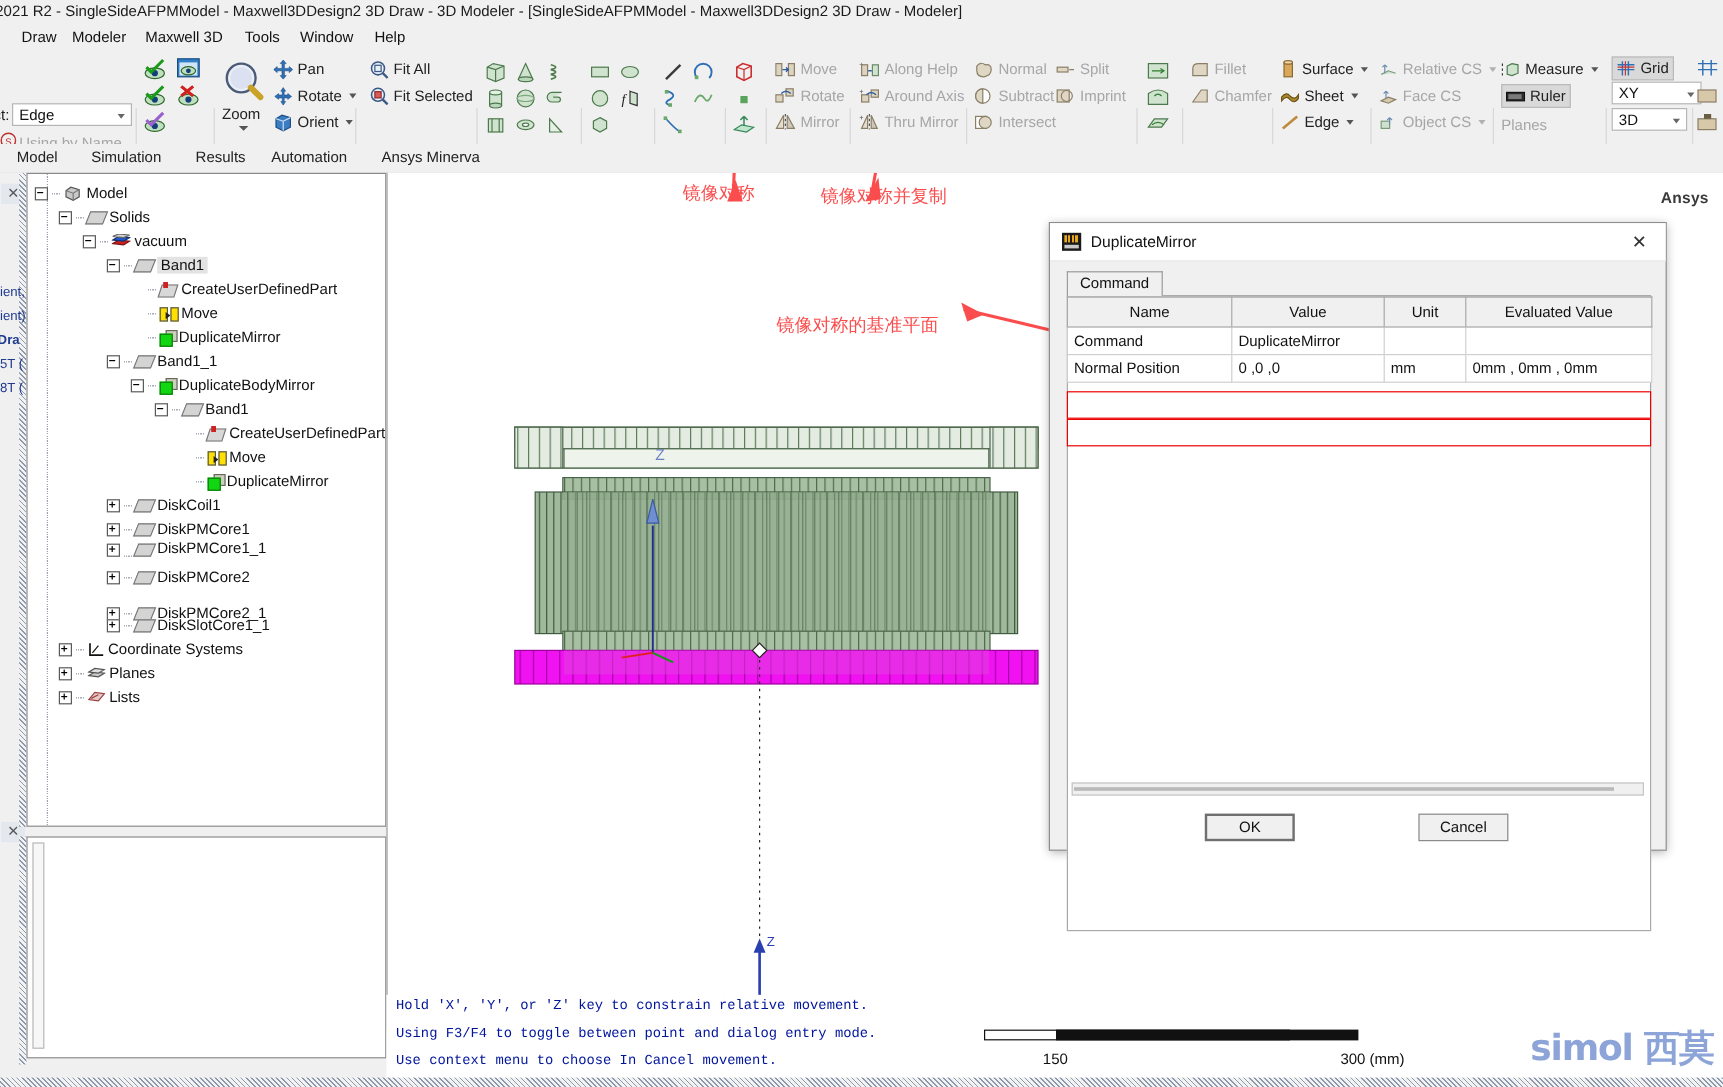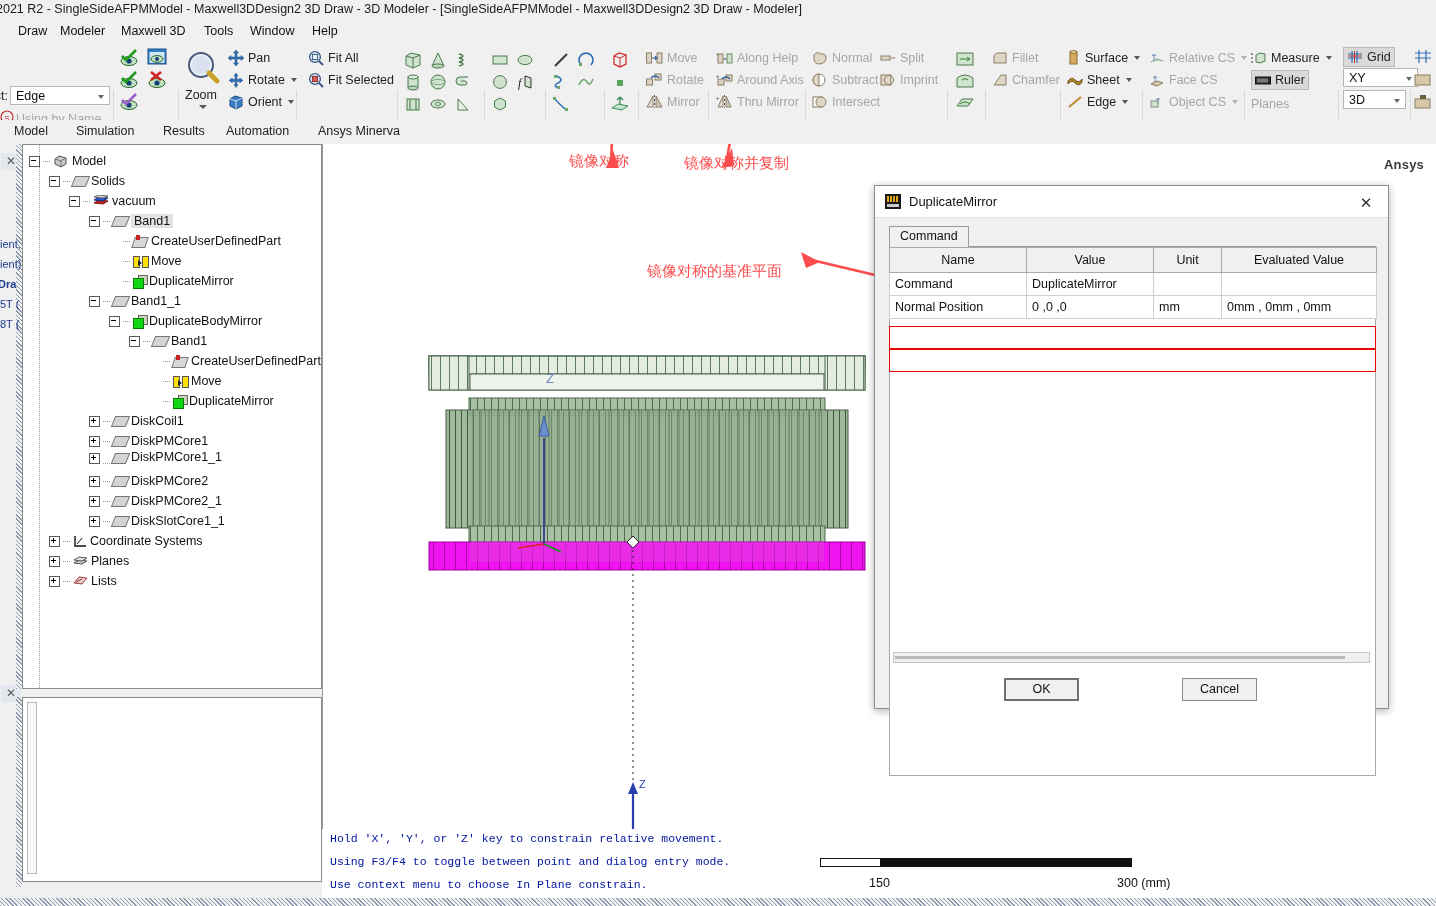--- a/index.html
+++ b/index.html
@@ -718,21 +718,21 @@
           <span class="dots"></span>
           <span class="i-solid"></span>
           <span class="tx">DiskPMCore1_1</span>
         </div>
         <div class="tnode" style="top: 326px; left: 66px;">
           <span class="exp plus"></span>
           <span class="dots"></span>
           <span class="i-solid"></span>
           <span class="tx">DiskPMCore2</span>
         </div>
-        <div class="tnode" style="top: 346px; left: 66px;">
+        <div class="tnode" style="top: 356px; left: 66px;">
           <span class="exp plus"></span>
           <span class="dots"></span>
           <span class="i-solid"></span>
           <span class="tx">DiskPMCore2_1</span>
         </div>
         <div class="tnode" style="top: 366px; left: 66px;">
           <span class="exp plus"></span>
           <span class="dots"></span>
           <span class="i-solid"></span>
           <span class="tx">DiskSlotCore1_1</span>
@@ -911,23 +911,24 @@
         <i style="width:450px"></i>
       </div>
 
     <div class="dbtn def" style="left:129px;top:492px">OK</div>
     <div class="dbtn" style="left:307px;top:492px">Cancel</div>
   </div>
 
   <div class="statuswrap">
     <div class="stmsg" style="left:8px;top:3px">Hold 'X', 'Y', or 'Z' key to constrain relative movement.</div>
     <div class="stmsg" style="left:8px;top:26px">Using F3/F4 to toggle between point and dialog entry mode.</div>
-    <div class="stmsg" style="left:8px;top:49px">Use context menu to choose In Plane constrain.</div>
+    <div class="stmsg" style="left:8px;top:49px">Use context menu to choose In Cancel movement.</div>
 
     <div style="position:absolute;left:498px;top:29px;width:255px;height:9px;background:#fff;border:1px solid #111;box-sizing:border-box"></div>
     <div style="position:absolute;left:558px;top:29px;width:252px;height:9px;background:#111"></div>
     <div style="position:absolute;left:547px;top:47px;font-size:12.5px;color:#111">150</div>
     <div style="position:absolute;left:795px;top:47px;font-size:12.5px;color:#111">300 (mm)</div>
 
+    <div class="wm">simol 西莫</div>
   </div>
 
   <div class="hatch" style="left:0;top:898px;width:1436px;height:8px"></div>
 </div>
 
 </body></html>

